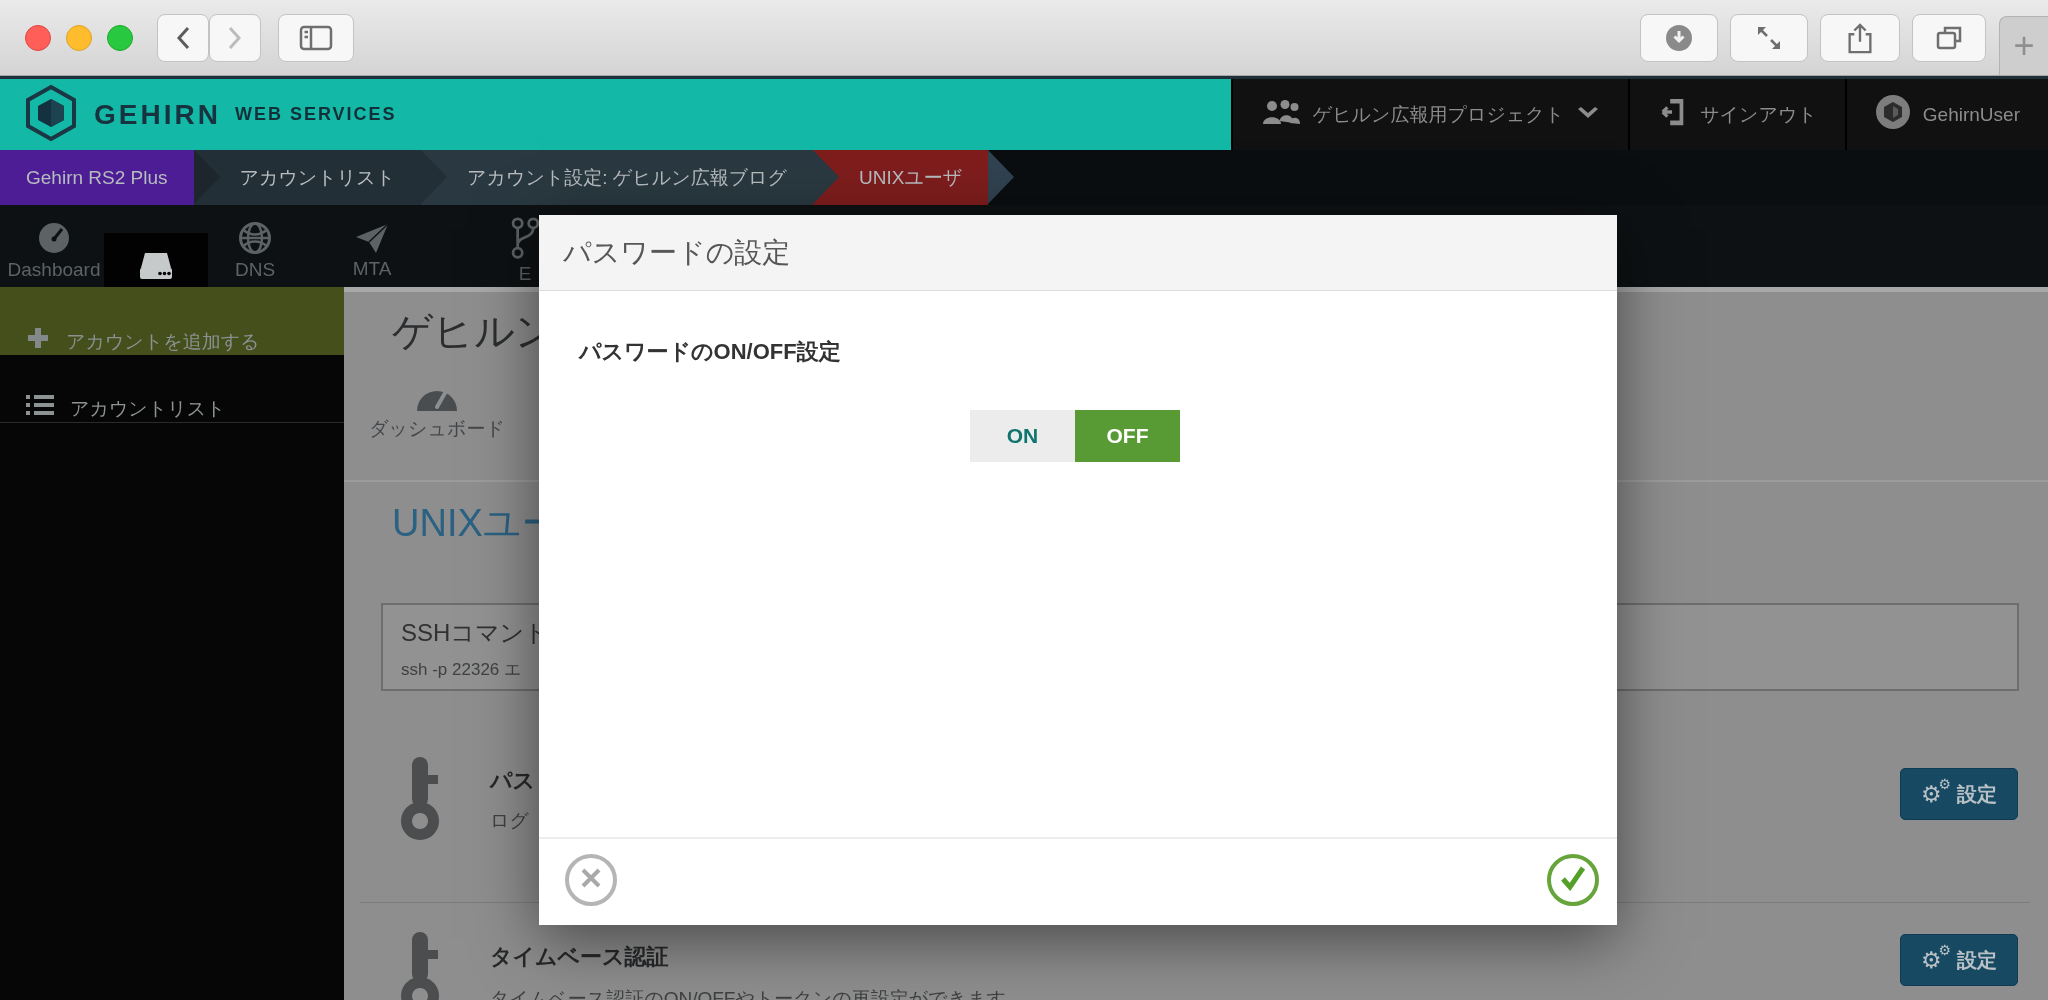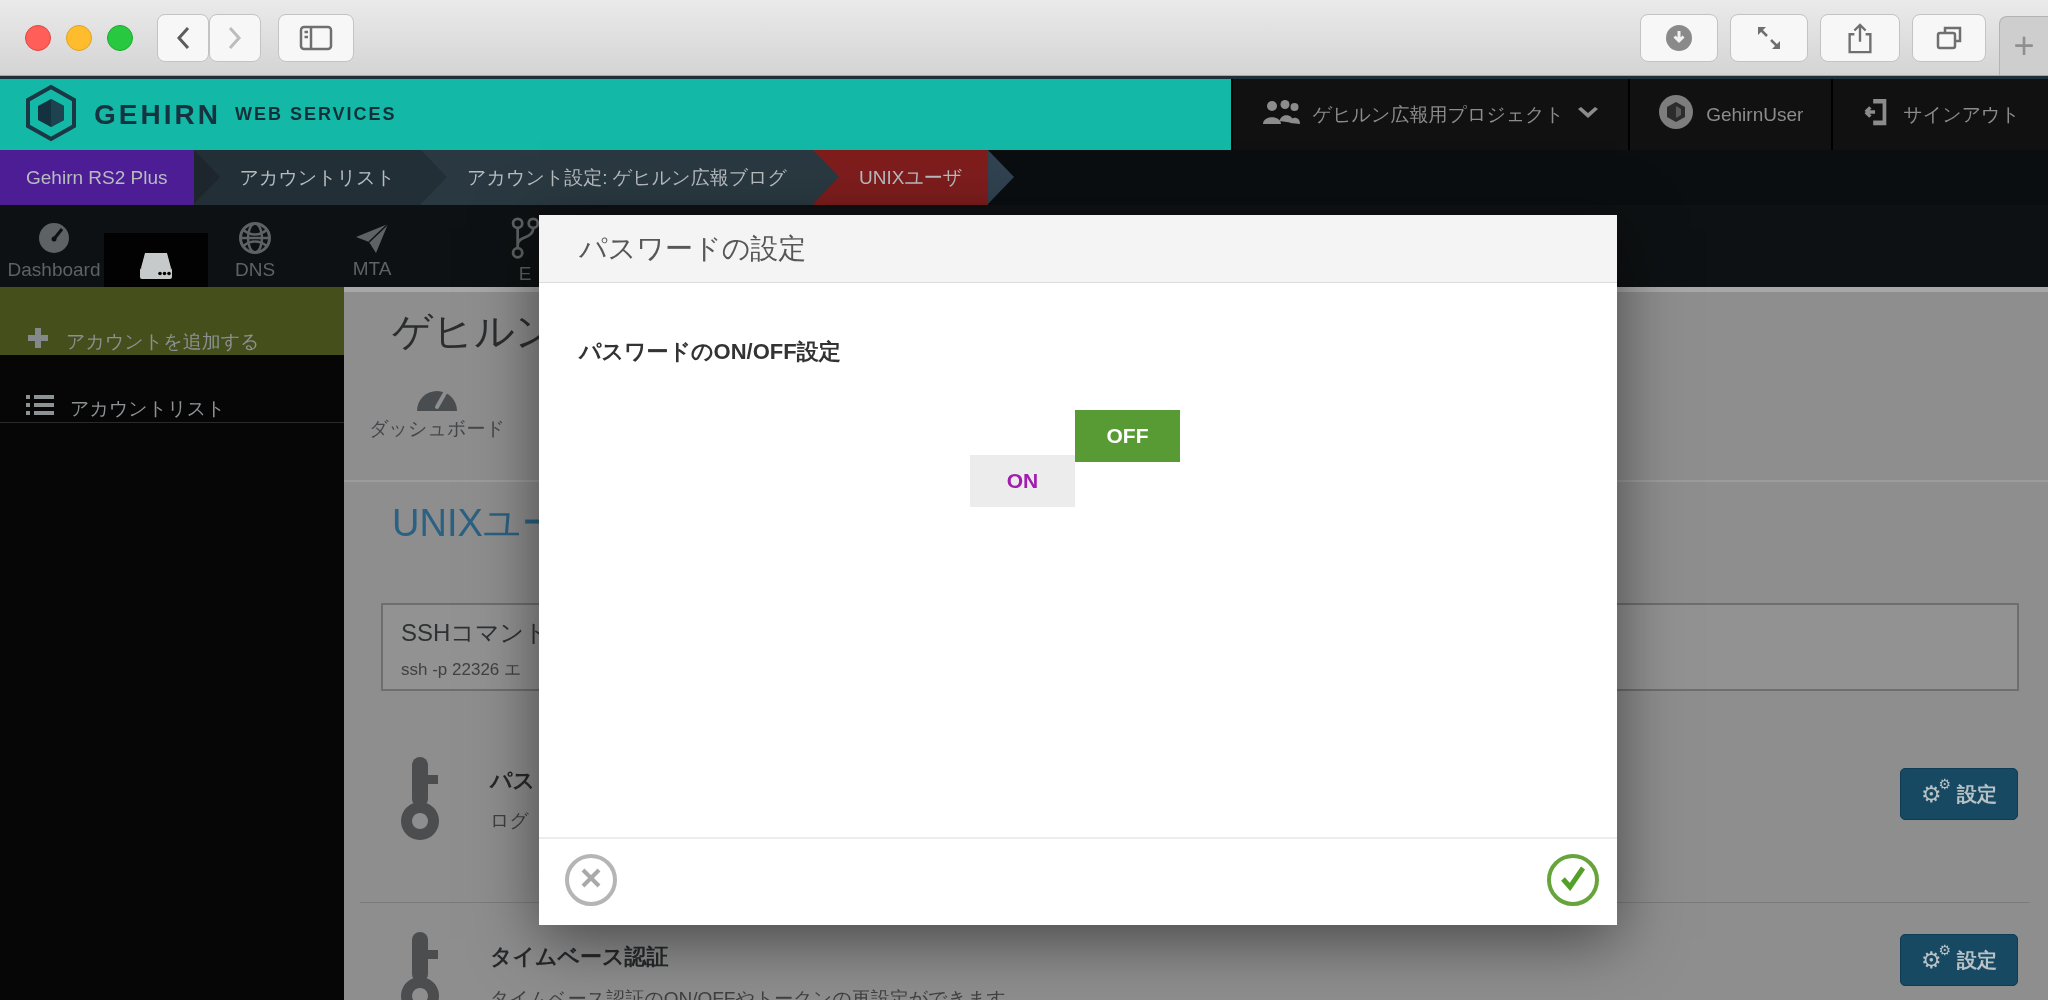--- a/index.html
+++ b/index.html
@@ -90,27 +90,27 @@
     display:flex;align-items:center;justify-content:center;gap:8px;box-sizing:border-box;cursor:pointer;}
   .sb1{top:476px;} .sb2{top:642px;}
   .gearwrap{position:relative;width:28px;height:26px;}
   .gear-big{position:absolute;left:0;top:2px;font-size:23px;line-height:1;}
   .gear-small{position:absolute;right:-2px;top:-4px;font-size:14px;line-height:1;}
   .rowline{position:absolute;left:16px;right:18px;top:610px;height:1px;background:#7b7b7b;}
 
   
   .modal{position:absolute;left:539px;top:215px;width:1078px;height:710px;background:#fff;
     box-shadow:0 14px 60px rgba(0,0,0,.5);z-index:60;}
-  .mhead{height:68px;background:#f4f4f4;border-bottom:1px solid #dcdcdc;display:flex;
-    align-items:center;padding-left:40px;font-size:28px;color:#575757;box-sizing:border-box;}
+  .mhead{height:76px;background:#f4f4f4;border-bottom:1px solid #dcdcdc;display:flex;
+    align-items:center;padding-left:24px;font-size:28px;color:#575757;box-sizing:border-box;}
   .mlabel{position:absolute;left:40px;top:122px;font-size:22px;font-weight:bold;color:#333;}
   .toggle{position:absolute;left:431px;top:195px;display:flex;}
   .tseg{width:105px;height:52px;display:flex;align-items:center;justify-content:center;
     font-size:21px;font-weight:bold;cursor:pointer;}
-  .ton{background:#ececec;color:#a21caf;margin-top:45px;}
+  .ton{background:#ececec;color:#0f766e;}
   .toff{background:#589a33;color:#fff;}
   .mfoot{position:absolute;left:0;right:0;bottom:0;height:88px;border-top:2px solid #ededed;box-sizing:border-box;}
   .circbtn{position:absolute;top:15px;width:52px;height:52px;border-radius:50%;box-sizing:border-box;
     display:flex;align-items:center;justify-content:center;cursor:pointer;background:#fff;}
   .cx{left:26px;border:4px solid #b5b5b5;}
   .cok{right:18px;border:4px solid #67a53c;}
 </style>
 </head>
 <body>
 
@@ -211,36 +211,36 @@
         </span>
         <span>ゲヒルン広報用プロジェクト</span>
         <span>
           <svg width="24" height="14" viewBox="0 0 24 14" fill="#8c8c8c">
               <path d="M2 2 l10 9 10 -9 -3 -2 -7 6 -7 -6 z"></path>
             </svg>
         </span>
       </div>
       <div class="hgroup">
         <span>
+          <svg width="30" height="30" viewBox="0 0 32 32">
+              <path d="M13 2 h14 v28 h-14 v-5 h10 v-18 h-10 z" fill="#8c8c8c"></path>
+              <path d="M15 16 h-10 M5 16 l5 -5 M5 16 l5 5" stroke="#8c8c8c" stroke-width="3.5" fill="none"></path>
+            </svg>
+        </span>
+        <span>サインアウト</span>
+      </div>
+      <div class="hgroup">
+        <span>
           <svg width="36" height="36" viewBox="0 0 36 36">
               <circle cx="18" cy="18" r="17" fill="#7d7d7d"></circle>
               <polygon points="18,8 27,13 27,23 18,28 9,23 9,13" fill="#2c2c2c"></polygon>
               <polygon points="18,12 23,15 23,21 18,24" fill="#5a5a5a"></polygon>
             </svg>
         </span>
         <span>GehirnUser</span>
-      </div>
-      <div class="hgroup">
-        <span>
-          <svg width="30" height="30" viewBox="0 0 32 32">
-              <path d="M13 2 h14 v28 h-14 v-5 h10 v-18 h-10 z" fill="#8c8c8c"></path>
-              <path d="M15 16 h-10 M5 16 l5 -5 M5 16 l5 5" stroke="#8c8c8c" stroke-width="3.5" fill="none"></path>
-            </svg>
-        </span>
-        <span>サインアウト</span>
       </div>
     </div>
   </div>
 
   <div class="crumbbar">
     <div class="crumb c0">
         <span>Gehirn RS2 Plus</span>
       </div>
     <div class="crumb c1">
         <span>アカウントリスト</span>

